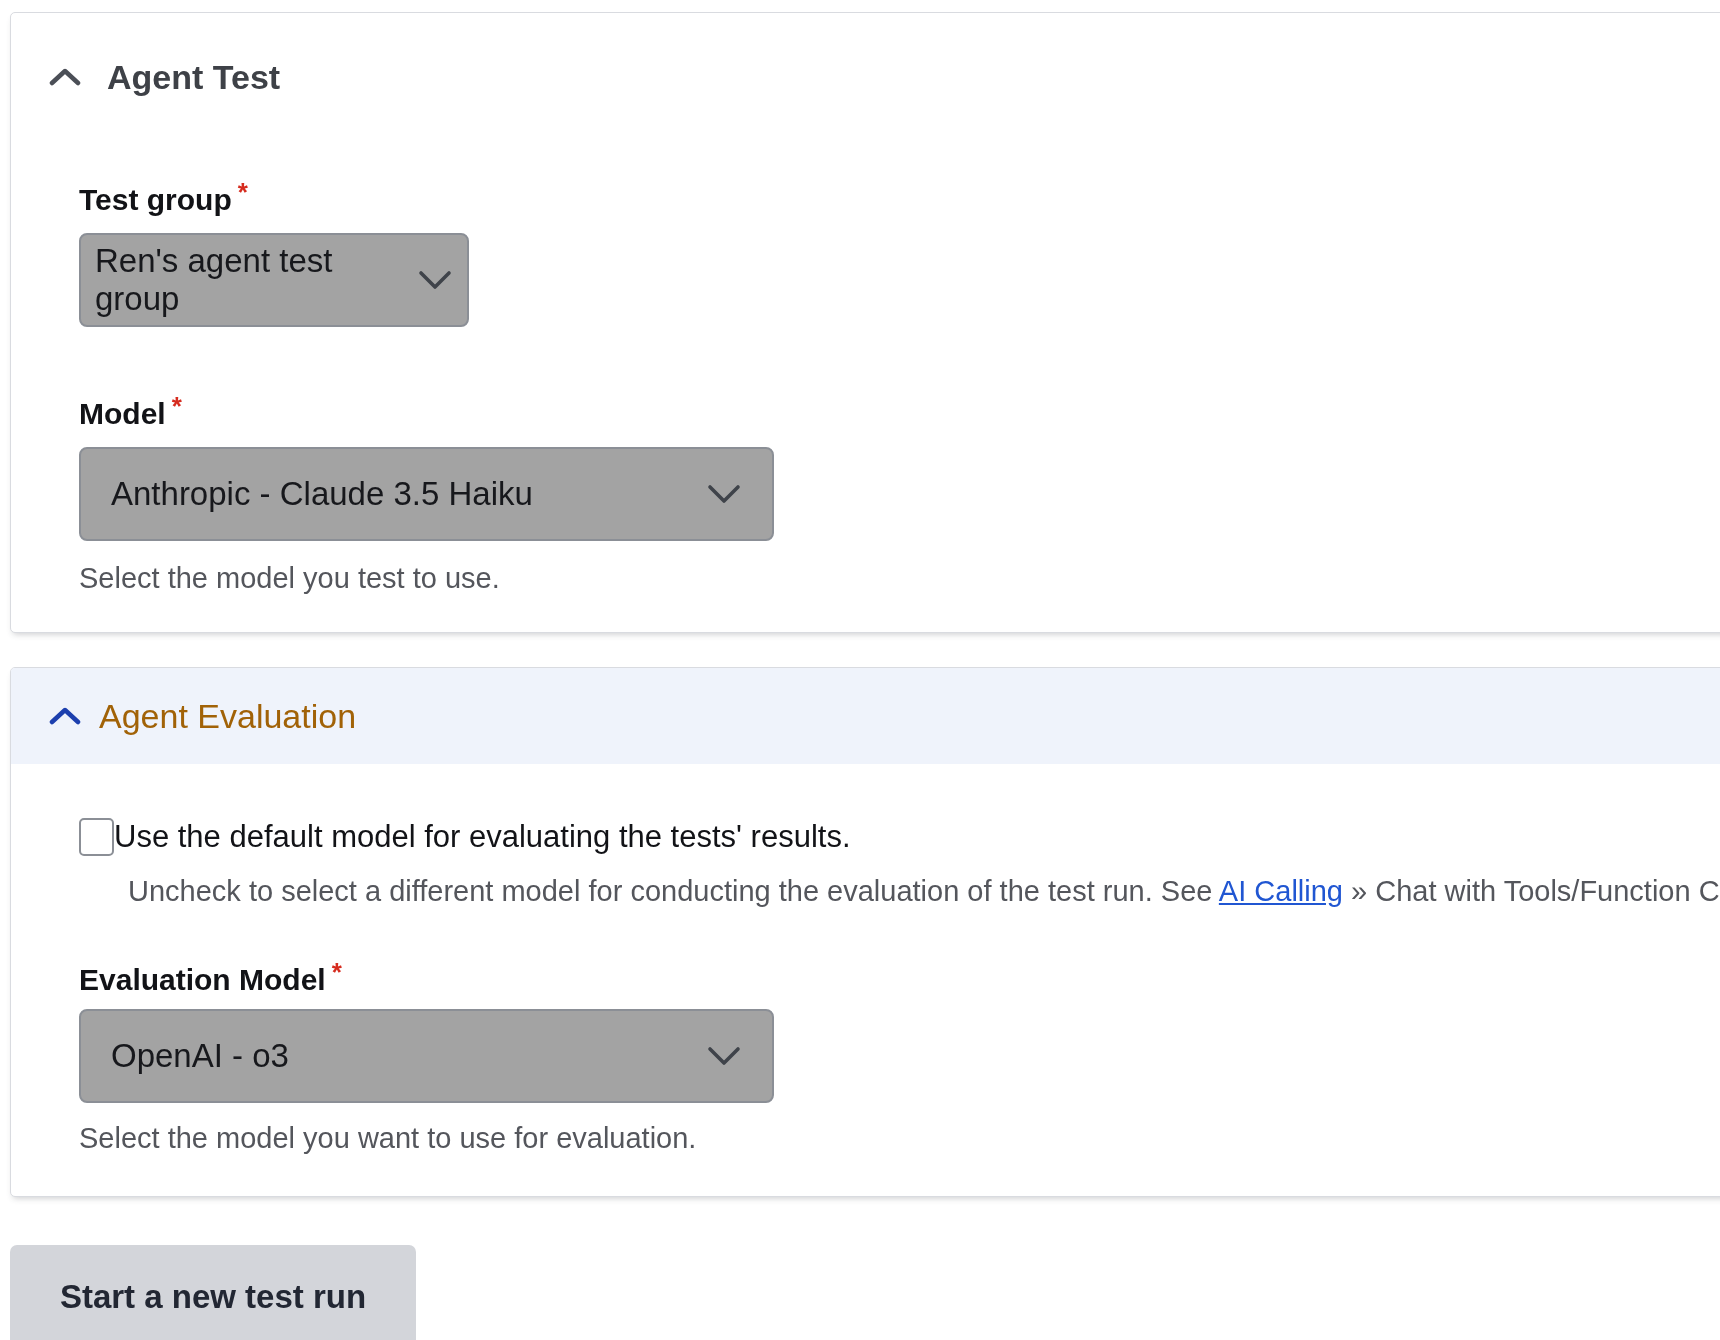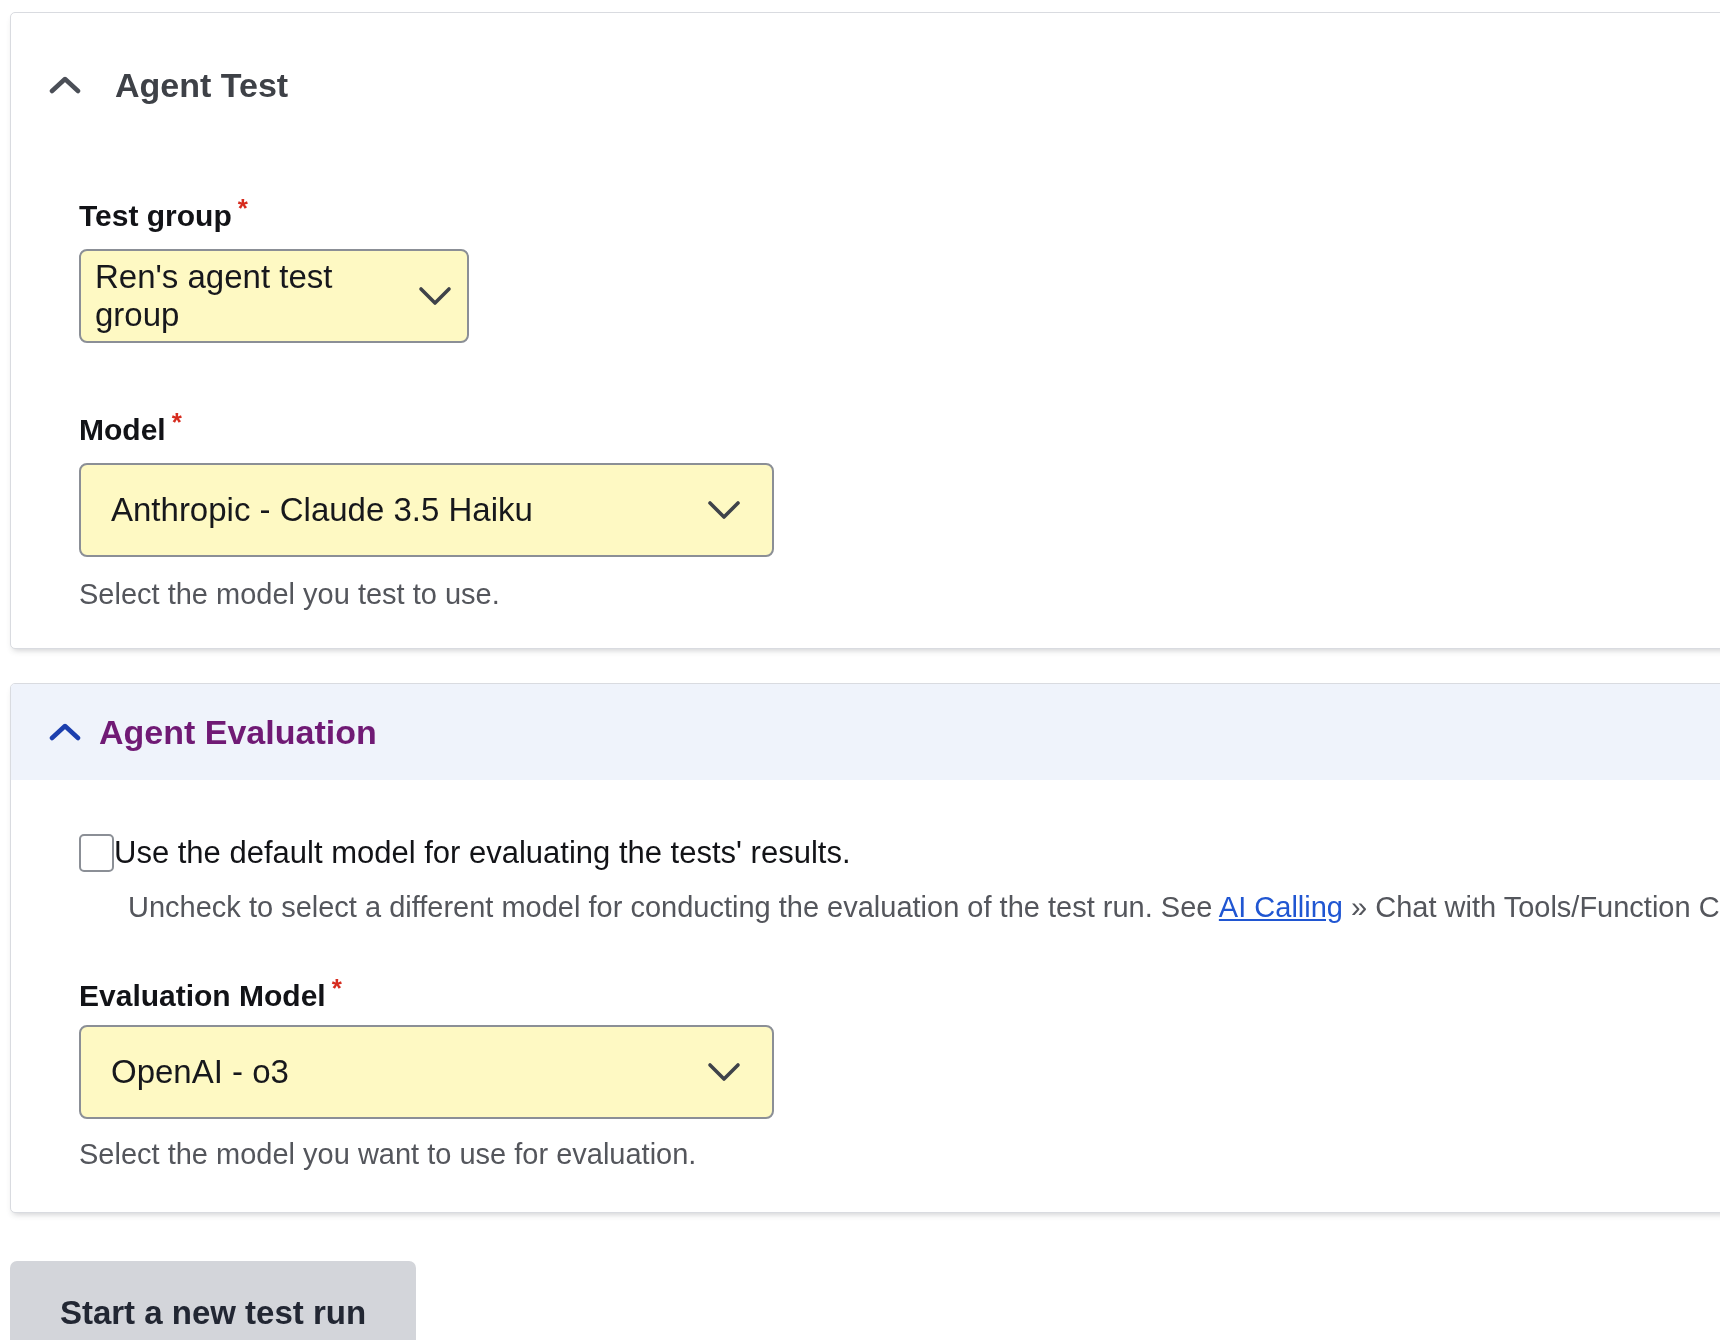--- a/index.html
+++ b/index.html
@@ -26,21 +26,21 @@
   .card--eval { margin-top: 34px; padding-bottom: 40px; }
 
   .section-header {
     display: flex;
     align-items: center;
     gap: 18px;
     padding: 34px 38px 0 38px;
     cursor: pointer;
   }
   .section-title {
-    margin: 16px;
+    margin: 8px;
     font-size: 34px;
     font-weight: bold;
     line-height: 44px;
     color: #3e4147;
   }
   .chev { display: inline-flex; align-items: center; }
   .chev--dark { color: #4b4f57; }
   .chev--blue { color: #1c3fae; }
   .chev--select { color: #3f434a; }
 
@@ -50,22 +50,22 @@
     gap: 18px;
     height: 96px;
     padding: 0 38px;
     background: #eff3fb;
     border-radius: 4px 4px 0 0;
     cursor: pointer;
   }
   .eval-title {
     margin: 0;
     font-size: 34px;
-    font-weight: bold;
-    color: #701a75;
+    font-weight: normal;
+    color: #a16207;
   }
 
   
   .form-item { margin: 0 68px; }
   .form-item--first { margin-top: 66px; }
   .form-item--second { margin-top: 60px; }
   .form-item--eval { margin-top: 44px; }
 
   .form-label {
     font-size: 30px;
@@ -77,21 +77,21 @@
     color: #d62c1f;
     font-size: 26px;
     font-weight: bold;
     margin-left: 6px;
     vertical-align: 9px;
   }
 
   .select-box {
     margin-top: 14px;
     height: 94px;
-    background: #fef9c3;
+    background: #a3a3a3;
     border: 2px solid #8b8f96;
     border-radius: 8px;
     display: flex;
     align-items: center;
     padding: 0 30px;
     font-size: 33px;
     color: #17181c;
     cursor: pointer;
   }
   .select-box--narrow {

